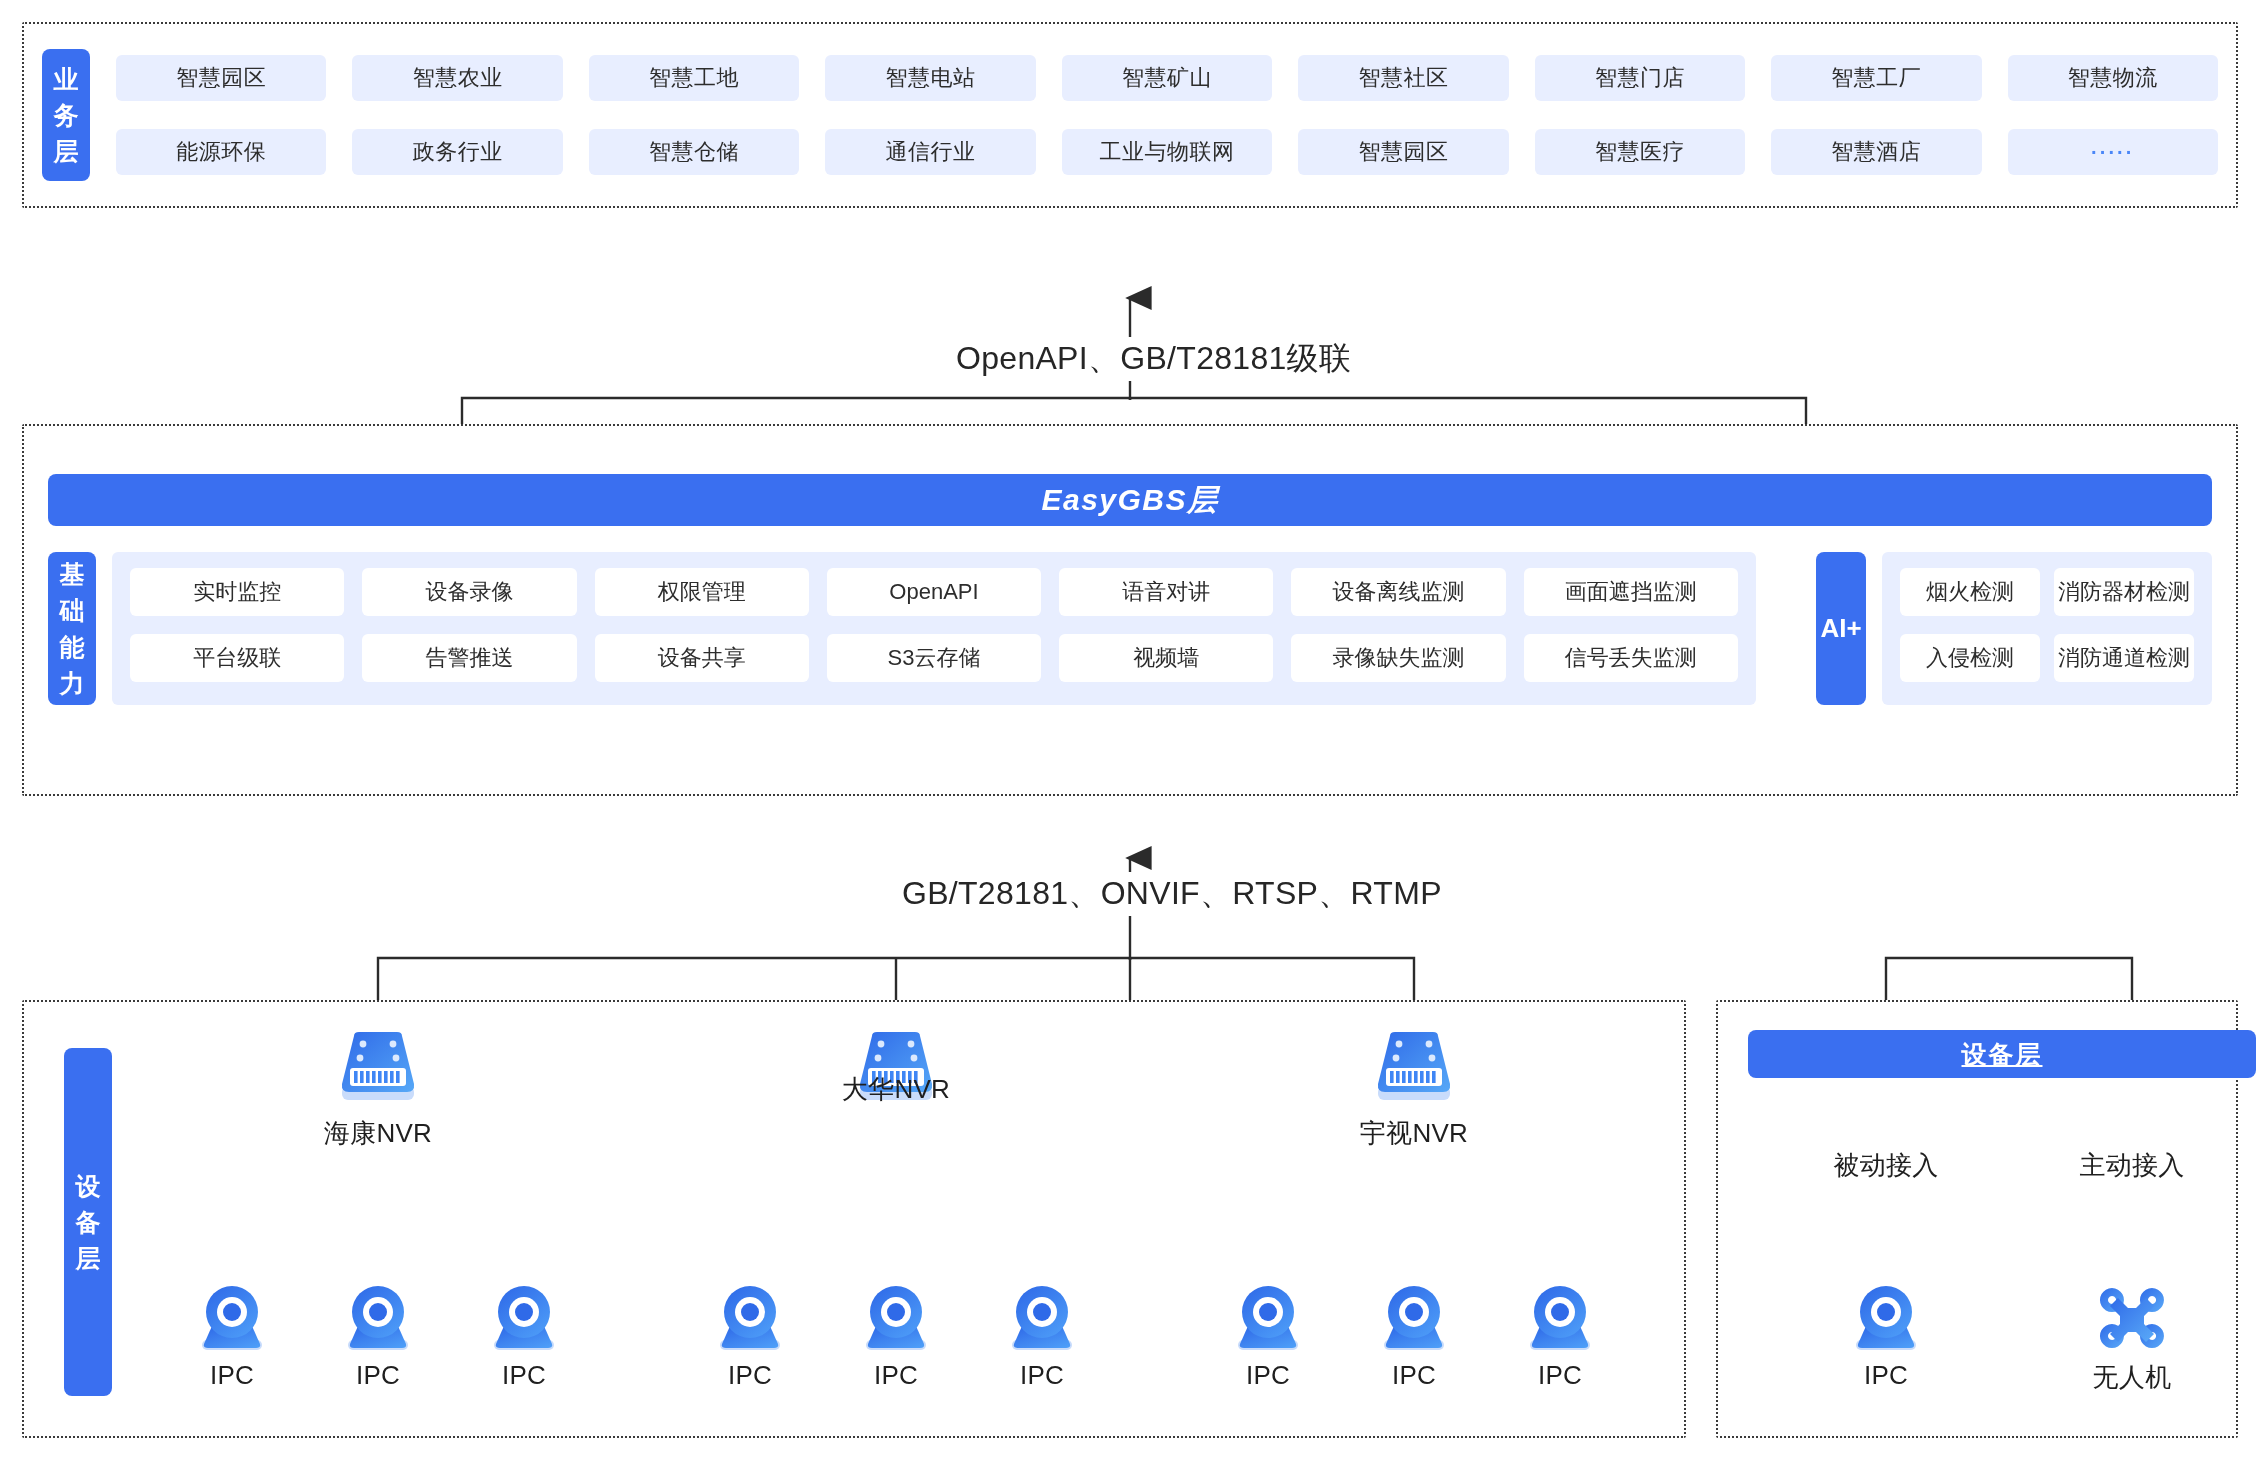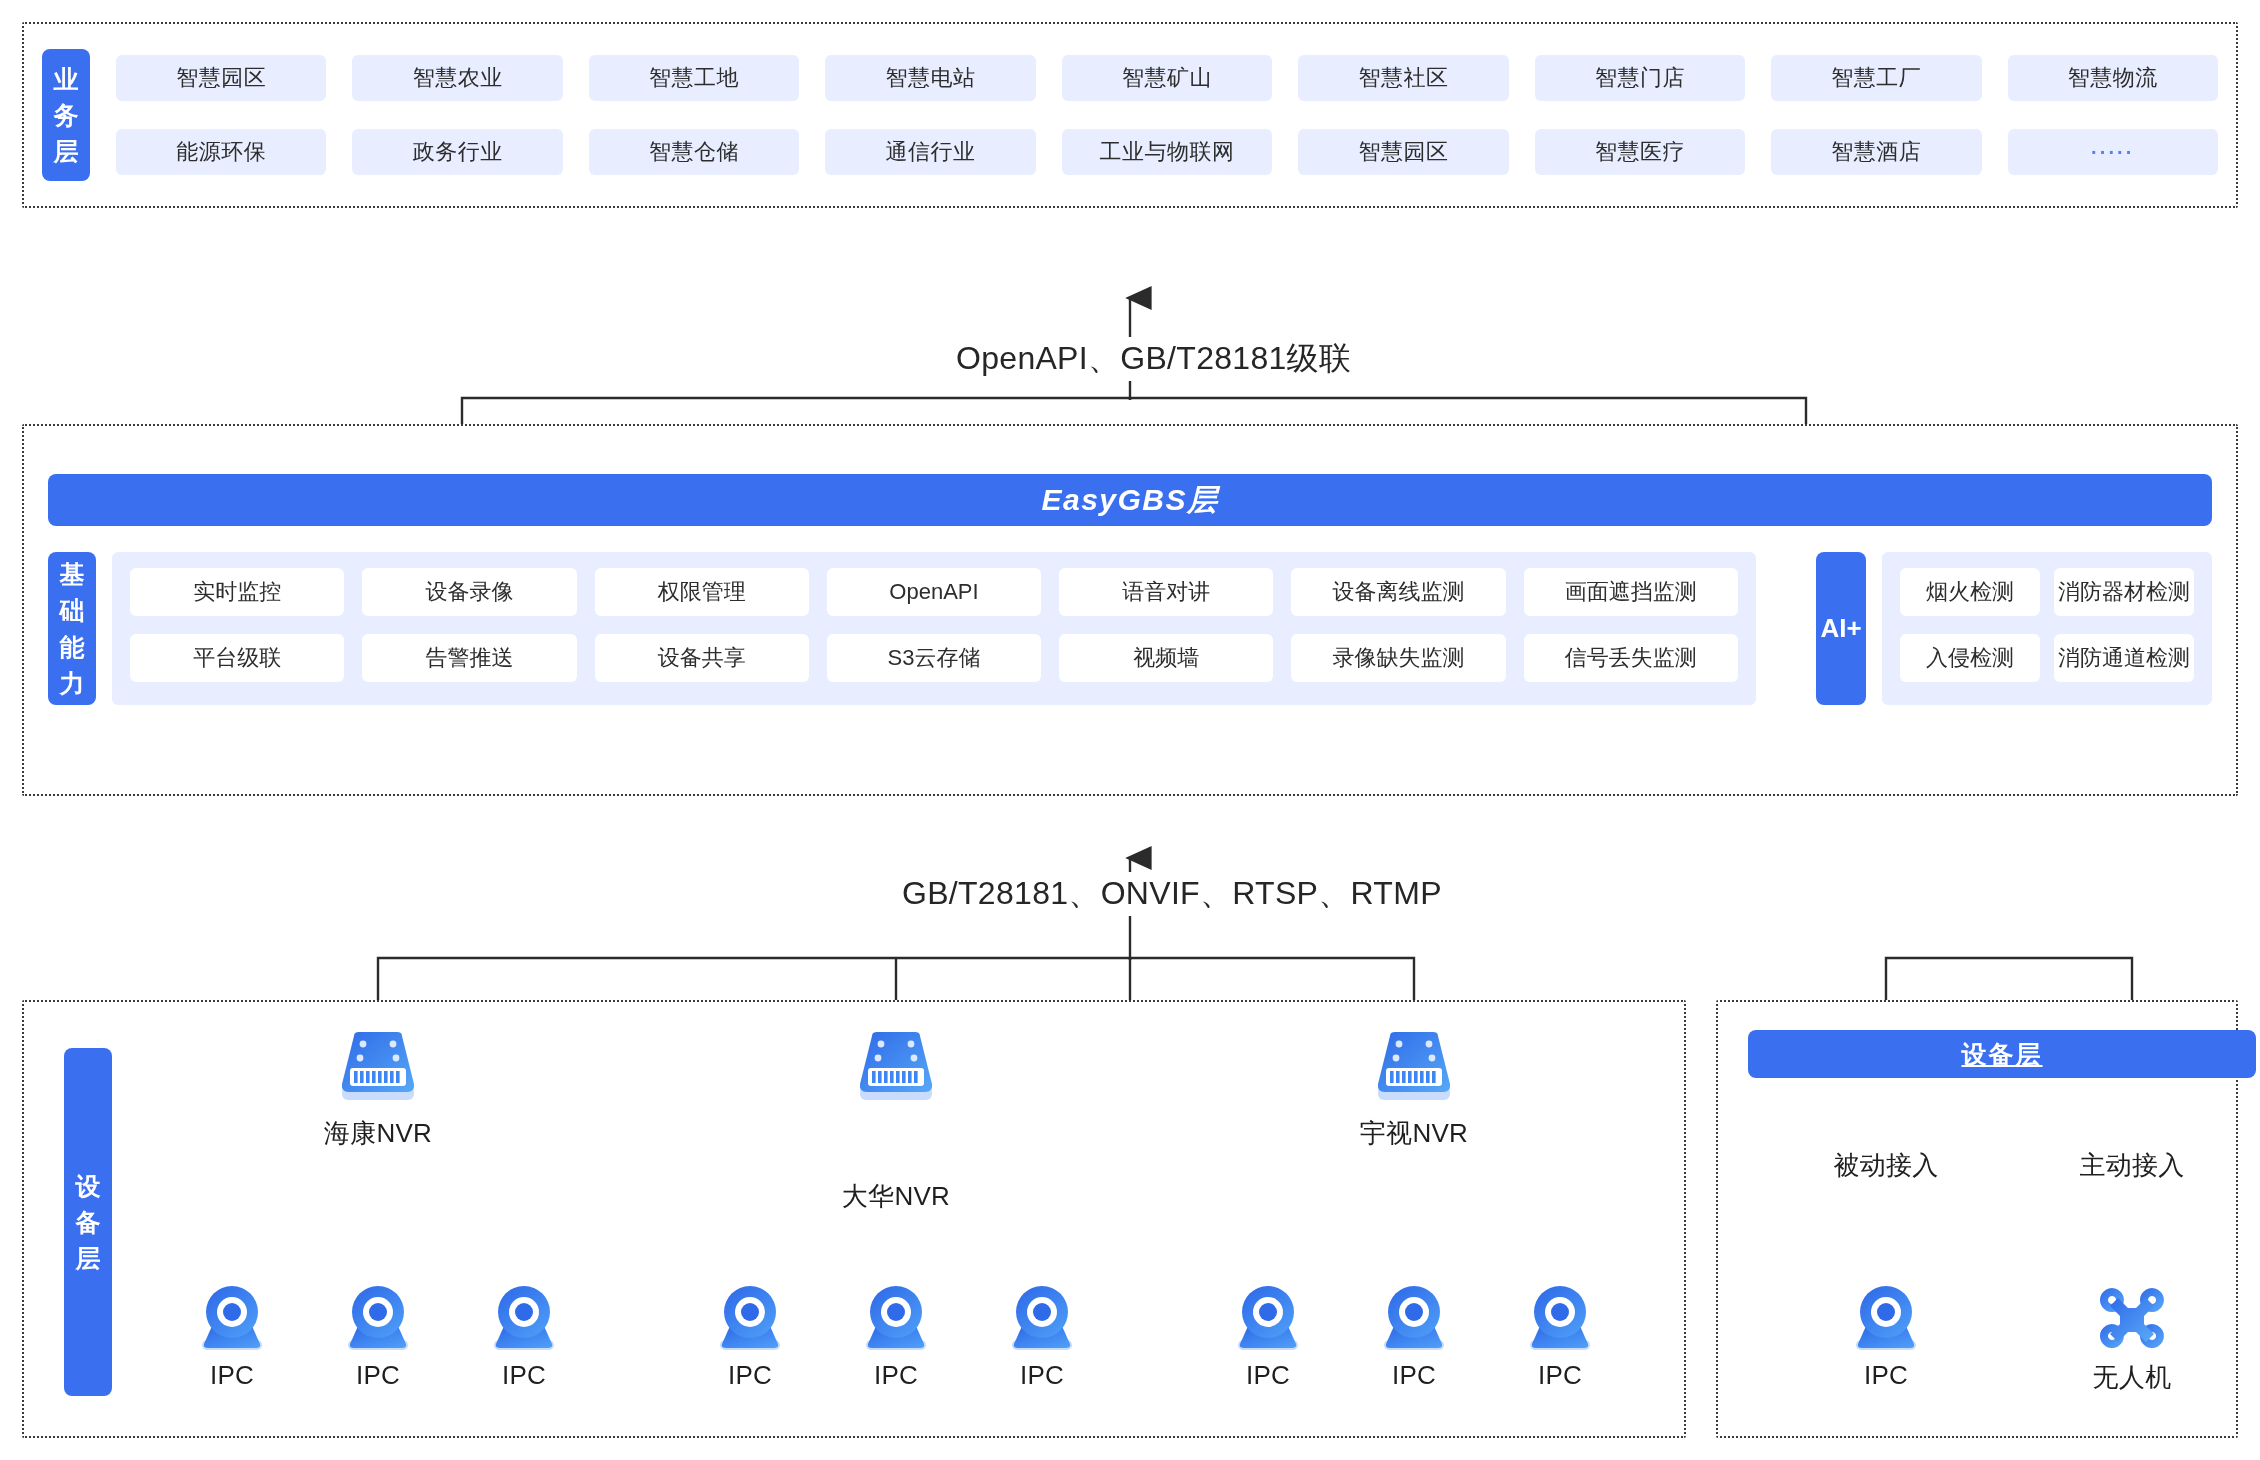--- a/index.html
+++ b/index.html
@@ -406,21 +406,21 @@
         <rect x="26" y="41" width="3.6" height="12"></rect>
       <rect x="32" y="41" width="3.6" height="12"></rect>
         <rect x="38" y="41" width="3.6" height="12"></rect>
       <rect x="44" y="41" width="3.6" height="12"></rect>
         <rect x="50" y="41" width="3.6" height="12"></rect>
       <rect x="56" y="41" width="3.6" height="12"></rect>
         <rect x="62" y="41" width="3.6" height="12"></rect>
     </g>
   </svg>
 </div>
-<div class="node-label" style="left:896px; top:1179px;">大华NVR</div>
+<div class="node-label" style="left:896px; top:1072px;">大华NVR</div>
 
 <div class="icon-wrap" style="left:1414px; top:1030px;">
   <svg width="88" height="76" viewBox="0 0 88 76" xmlns="http://www.w3.org/2000/svg">
     <rect x="8" y="56" width="72" height="14" rx="6" fill="#c9dcfb"></rect>
     <path d="M20 6 Q20 2 25 2 L63 2 Q68 2 68 6 L80 54 Q81 62 73 62 L15 62 Q7 62 8 54 Z" fill="url(#gNvr)"></path>
     <circle cx="29" cy="14" r="3.4" fill="#dce9fd"></circle>
       <circle cx="59" cy="14" r="3.4" fill="#dce9fd"></circle>
     <circle cx="26" cy="28" r="3.4" fill="#dce9fd"></circle>
       <circle cx="62" cy="28" r="3.4" fill="#dce9fd"></circle>
     <rect x="16" y="38" width="56" height="18" rx="3" fill="#ffffff"></rect>

